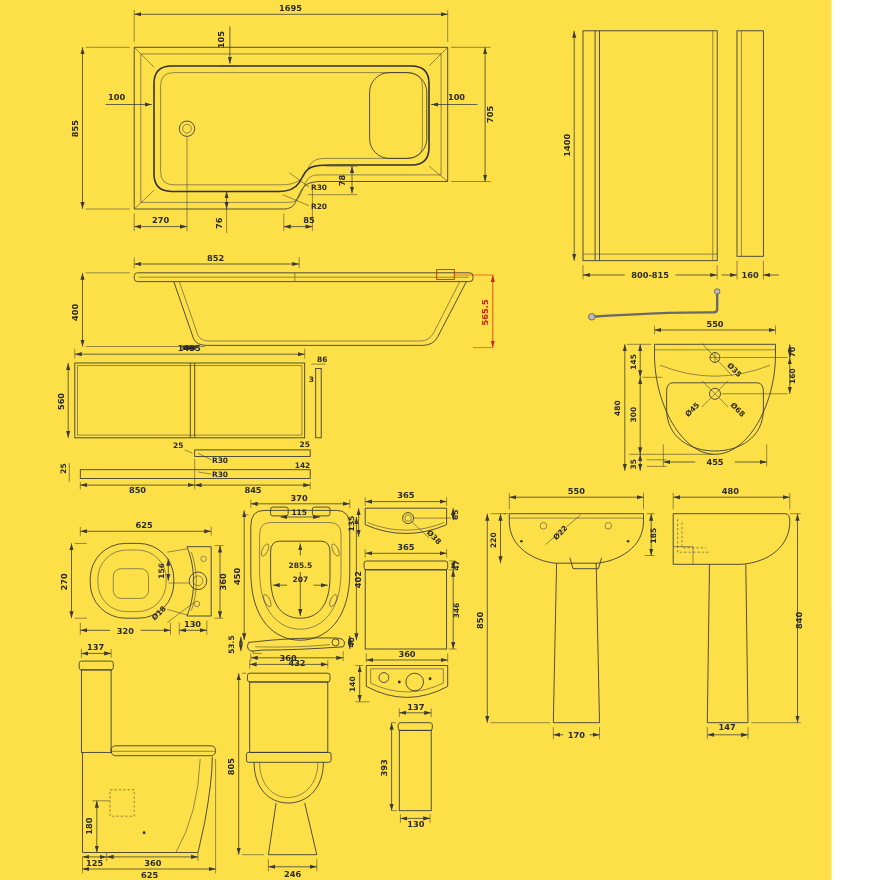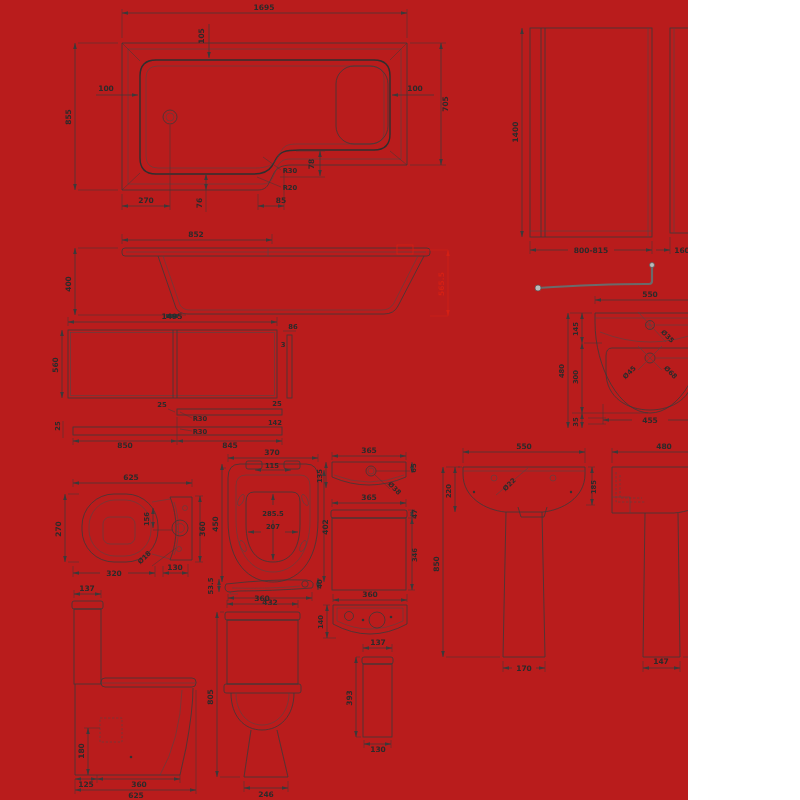--- a/index.html
+++ b/index.html
@@ -1,16 +1,16 @@
 <!DOCTYPE html>
 <html><head>
 <meta charset="utf-8">
 <style>
   html,body{margin:0;padding:0;background:#fff;}
-  #stage{position:relative;width:688px;height:800px;background:#b91c1c;overflow:hidden;
+  #stage{position:relative;width:756px;height:800px;background:#fde047;overflow:hidden;
          font-family:"DejaVu Sans",sans-serif;}
   svg{display:block}
   .ln{fill:none;stroke:#3a3a3a;stroke-width:.8}
   .bd{fill:none;stroke:#2f2f2f;stroke-width:1.4}
   .tn{fill:none;stroke:#4a4a4a;stroke-width:.55}
   .ext{fill:none;stroke:#3a3a3a;stroke-width:.5}
   .dim{stroke:#3a3a3a;stroke-width:.7;marker-start:url(#ar);marker-end:url(#ar)}
   .de{stroke:#3a3a3a;stroke-width:.7;marker-end:url(#ar)}
   .ds{stroke:#3a3a3a;stroke-width:.7;marker-start:url(#ar)}
   .dash{stroke-dasharray:2.2 1.8}

